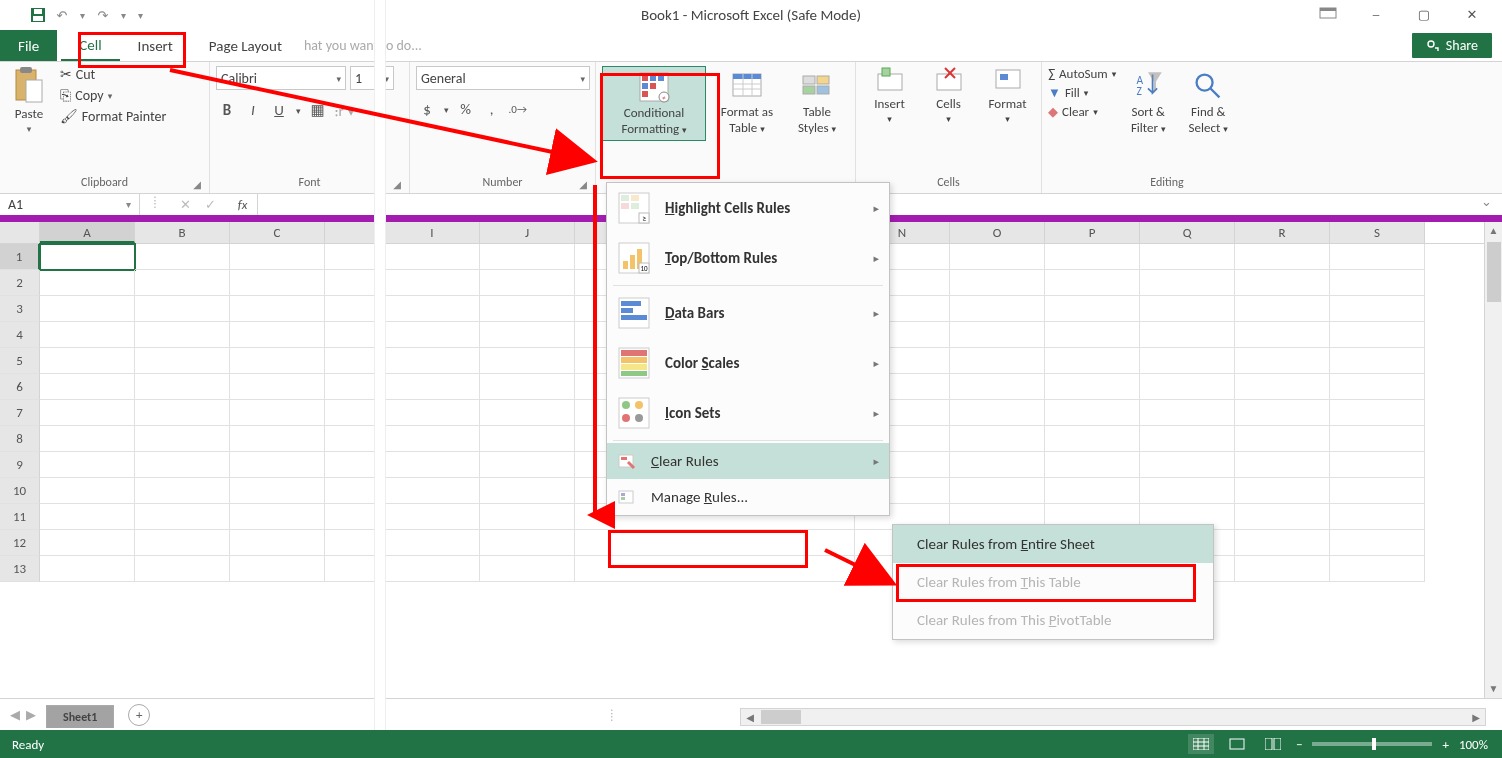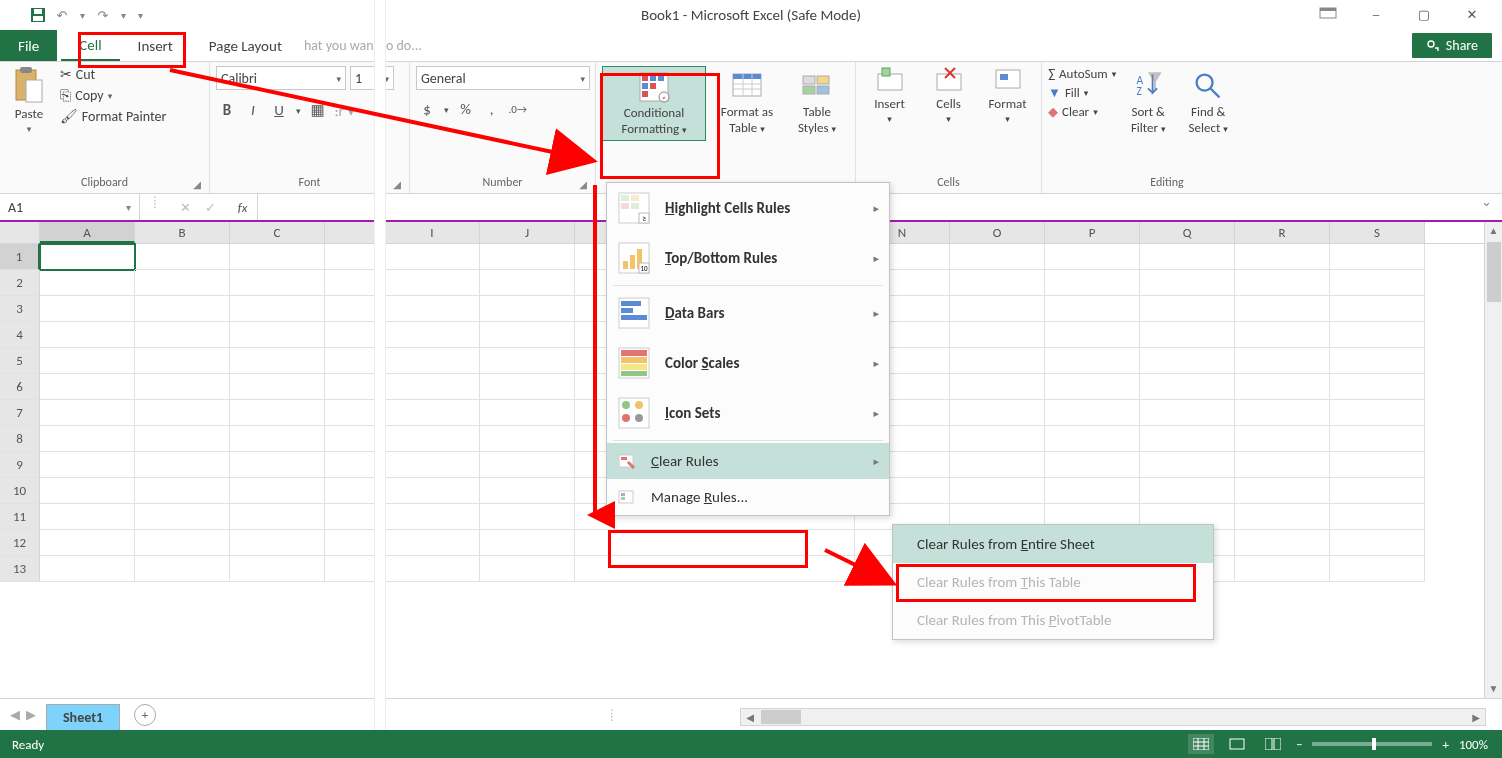--- a/index.html
+++ b/index.html
@@ -48,21 +48,21 @@
 .cf-highlight { background: #c5e0d8; border: 1px solid #2a8a65; }
 
 
 .cellbtn { width: 56px; display: flex; flex-direction: column; align-items: center; font-size: 13px; gap: 2px; }
 
 
 .ed-left { display: flex; flex-direction: column; gap: 4px; font-size: 13px; }
 .ed-item { display: flex; align-items: center; gap: 4px; }
 
 
-.fbar { height: 28px; border-bottom: 2px solid #a21caf; display: flex; align-items: flex-start; }
+.fbar { height: 28px; border-bottom: 7px solid #a21caf; display: flex; align-items: flex-start; }
 .namebox { width: 140px; border-right: 1px solid #d4d4d4; height: 100%; display: flex; align-items: center; }
 .namebox .nb { flex: 1; padding-left: 8px; font-size: 14px; }
 .namebox .caret { padding: 0 8px; color: #888; font-size: 10px; }
 .fbar-btns { display: flex; align-items: center; gap: 14px; padding: 0 10px; border-right: 1px solid #d4d4d4; height: 100%; color: #bbb; }
 .fbar .fx { font-style: italic; padding-left: 8px; font-size: 13px; }
 .fbar-expand { margin-left: auto; padding: 0 10px; color: #888; }
 
 
 .grid-area { position: absolute; top: 222px; left: 0; right: 0; bottom: 60px; background: #fff; }
 .colhdr { display: flex; height: 22px; border-bottom: 1px solid #d4d4d4; }
@@ -72,21 +72,21 @@
 .rows { }
 .row { display: flex; height: 26px; }
 .rh { width: 40px; border-right: 1px solid #d4d4d4; border-bottom: 1px solid #e1e1e1; background: #e6e6e6; text-align: center; font-size: 13px; color: #555; line-height: 26px; }
 .rh.sel { background: #d2d2d2; border-right: 2px solid #217346; }
 .cell { width: 95px; border-right: 1px solid #e1e1e1; border-bottom: 1px solid #e1e1e1; }
 .cell.active { outline: 2px solid #217346; outline-offset: -1px; }
 
 
 .sheettabs { position: absolute; bottom: 28px; left: 0; right: 0; height: 32px; background: #fff; border-top: 1px solid #d4d4d4; display: flex; align-items: center; }
 .st-nav { padding: 0 10px; color: #aaa; display: flex; gap: 6px; }
-.st-tab { border: 1px solid #aaa; border-bottom: none; padding: 4px 16px; font-size: 14px; background: #7dd3fc; margin-top: 4px; font-weight: 600; }
+.st-tab { border: 1px solid #aaa; border-bottom: none; padding: 4px 16px; font-size: 12px; background: #a3a3a3; margin-top: 4px; font-weight: 600; }
 .st-add { width: 22px; height: 22px; border: 1px solid #aaa; border-radius: 50%; display: flex; align-items: center; justify-content: center; margin-left: 14px; color: #666; }
 .sheettabs .hscroll { position: absolute; right: 16px; bottom: 4px; left: 740px; height: 18px; background: #f0f0f0; border: 1px solid #d4d4d4; display:flex; align-items:center; }
 .hscroll .sbtn { width:18px; text-align:center; color:#777; font-size:10px; }
 .hscroll .thumb { width:40px; height:14px; background:#cdcdcd; margin-left:2px; }
 
 
 .status { position: absolute; bottom: 0; left: 0; right: 0; height: 28px; background: #217346; color: #fff; display: flex; align-items: center; font-size: 13px; }
 .status .st-left { padding-left: 12px; }
 .status .st-right { margin-left: auto; display: flex; align-items: center; gap: 10px; padding-right: 14px; }
 .viewbtn { width: 26px; height: 20px; display:inline-flex; align-items:center; justify-content:center; }

